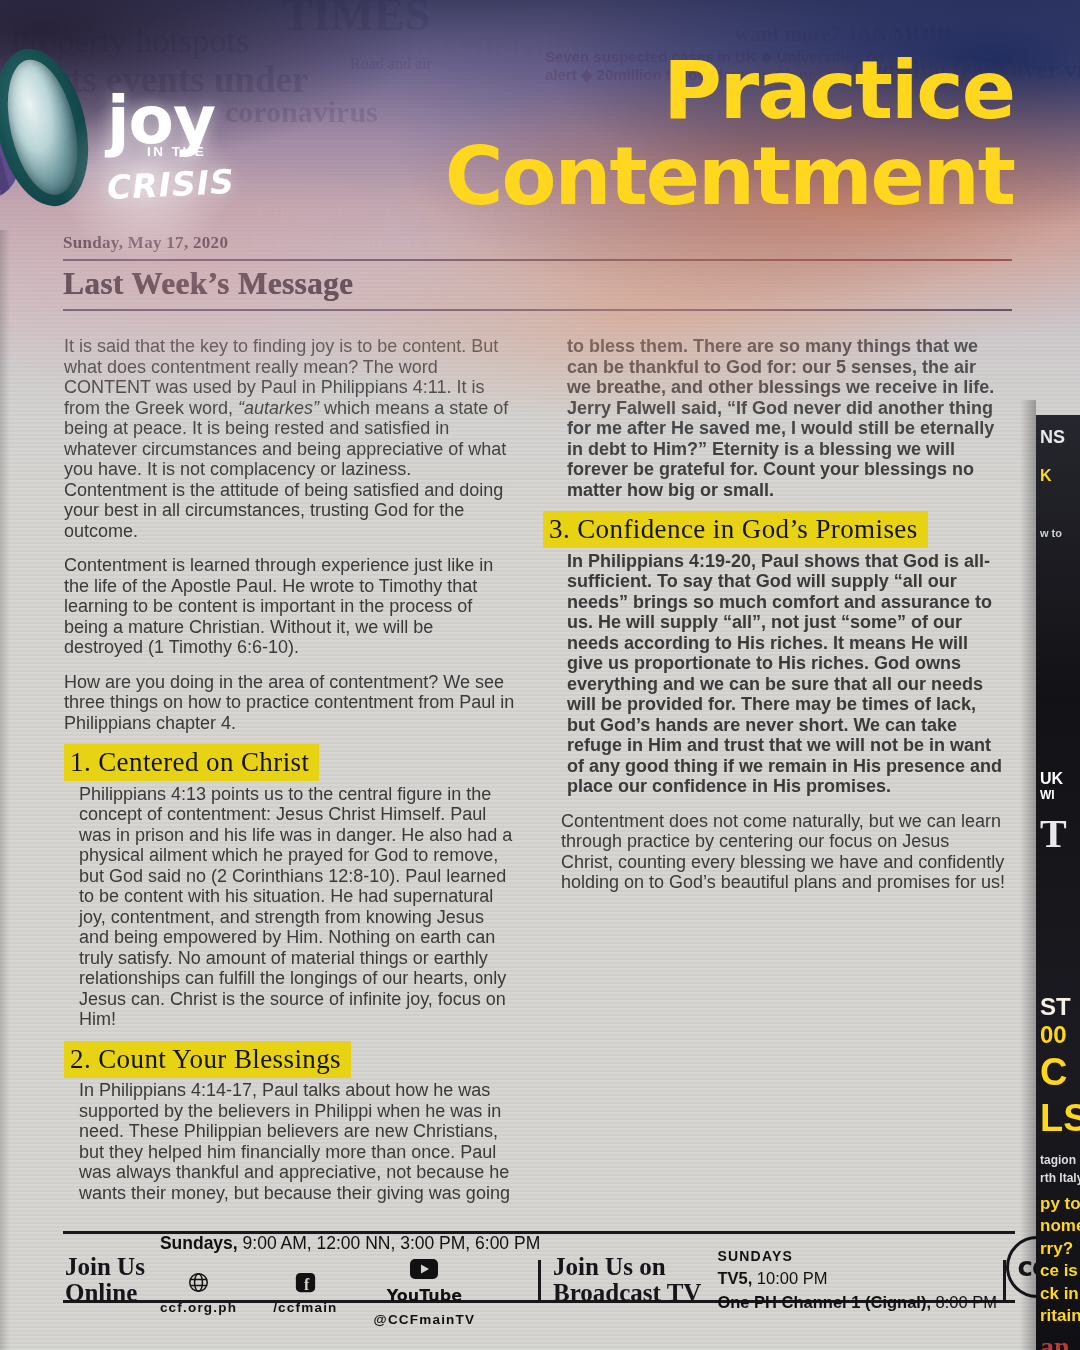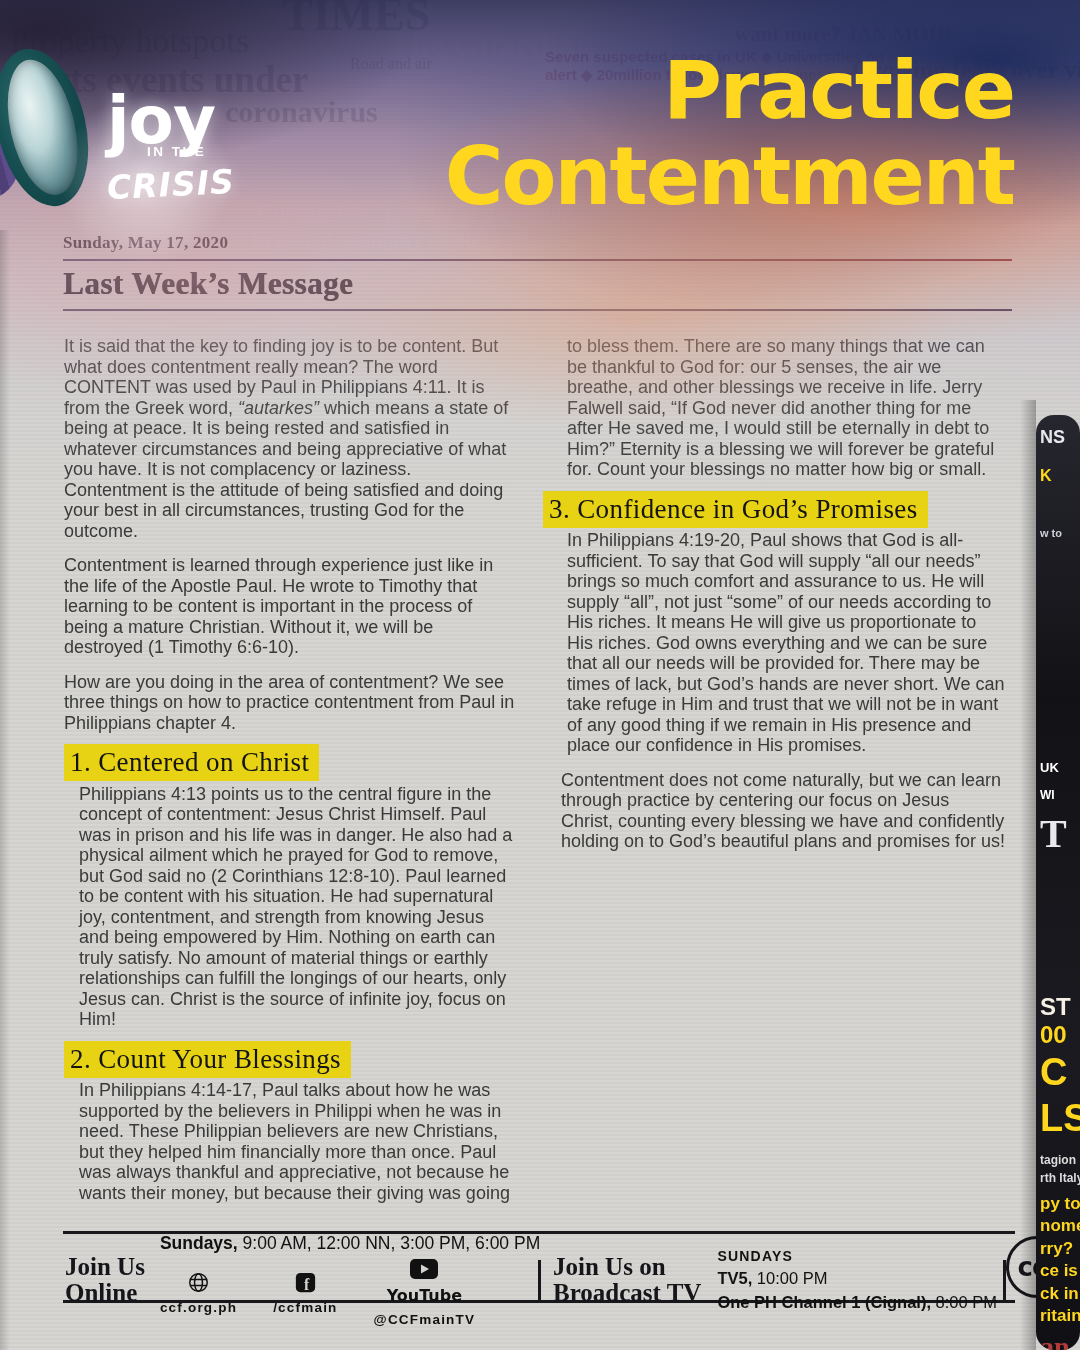--- a/index.html
+++ b/index.html
@@ -54,26 +54,26 @@
   .brand .joy{font-family:"DejaVu Sans",sans-serif;font-weight:bold;font-size:66px;line-height:54px;letter-spacing:-1px;}
   .brand .inthe{font-size:13.5px;letter-spacing:2.5px;font-weight:bold;margin:-4px 0 0 40px;}
   .brand .crisis{font-family:"DejaVu Sans",sans-serif;font-weight:bold;font-style:italic;
                  font-size:33px;letter-spacing:1px;margin-top:6px;transform:rotate(-3deg);}
   .title{position:absolute;right:66px;top:48px;z-index:3;text-align:right;
          font-family:"DejaVu Sans",sans-serif;font-weight:bold;font-size:80px;line-height:86px;
          letter-spacing:-2px;color:#FFD71E;}
 
   
   .strip{position:absolute;top:415px;right:0;width:44px;bottom:0;z-index:4;overflow:hidden;
-         background:linear-gradient(180deg,#26262e,#121216 30%,#1a1a20 68%,#101014);color:#ddd;border-radius:18px;}
+         background:linear-gradient(180deg,#26262e,#121216 30%,#1a1a20 68%,#101014);color:#ddd;}
   .fr{position:absolute;left:4px;font-weight:bold;white-space:nowrap;}
   .f0{top:12px;font-size:18px;color:#e8e8ec;}
   .f1{top:52px;font-size:16px;color:#ffd61e;}
   .f2{top:112px;font-size:11px;color:#cfd2d8;}
-  .f3{top:345px;font-size:13px;color:#fff;}
+  .f3{top:355px;font-size:16px;color:#fff;}
   .f4{top:373px;font-size:12px;color:#fff;}
   .f5{top:395px;font-size:40px;color:#e8e8ec;font-family:"Liberation Serif",serif;}
   .f6{top:578px;font-size:24px;color:#f5efe4;}
   .f7{top:606px;font-size:24px;color:#ffd61e;}
   .f8{top:636px;font-size:38px;color:#ffd61e;}
   .f9{top:682px;font-size:38px;color:#ffd61e;}
   .f10{top:738px;font-size:12px;color:#ddd;}
   .f11{top:756px;font-size:12px;color:#ddd;}
   .f12{top:779px;font-size:17px;color:#ffd61e;}
   .f13{top:801px;font-size:17px;color:#ffd61e;}
@@ -95,21 +95,21 @@
   .lwm{font-family:"Liberation Serif",serif;font-weight:bold;font-size:31px;color:#15151c;
        margin-top:5px;letter-spacing:.5px;text-shadow:.6px 0 0 #15151c;}
   .rule2{margin-top:7px;height:2px;background:linear-gradient(90deg,#4a4458,#5a4a66 60%,#3c2f4e);}
 
   
   .col{position:absolute;top:336px;font-size:18px;line-height:20.5px;}
   .col-left{left:64px;width:452px;}
   .col-right{left:543px;width:462px;}
   .col p{margin:0 0 14px;}
   .sec-body{padding-left:15px;}
-  .col-right .sec-body{padding-left:24px;}
+  .col-right .sec-body{padding-left:24px;font-weight:bold;}
   .closing{padding-left:18px;margin-top:8px;}
   h2.sec{font-family:"Liberation Serif",serif;font-weight:normal;font-size:27px;color:#141414;
          margin:19px 0 11px;letter-spacing:.4px;}
   h2.sec span{background:#e7d314;padding:3px 10px 4px 6px;}
   .it{font-style:italic;}
 
   
   .footer{position:absolute;left:63px;top:1231px;width:952px;height:66px;z-index:1;
           border-top:3px solid #17171c;border-bottom:3px solid #17171c;display:flex;color:#111;}
   .f-sec{display:flex;align-items:center;margin-top:26px;}

